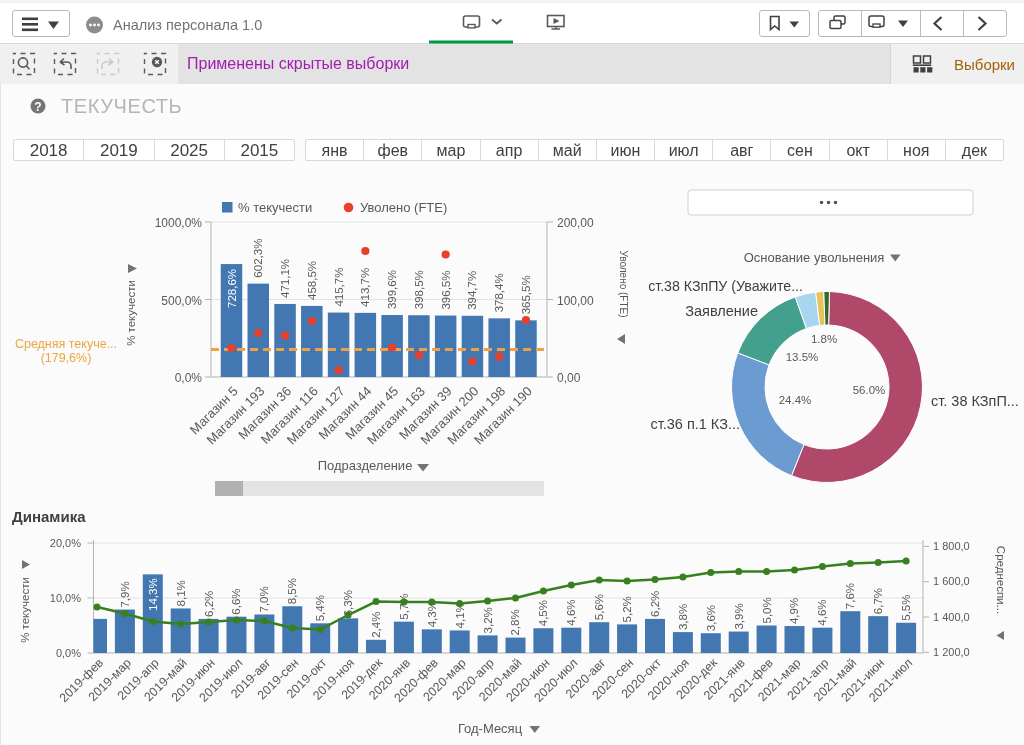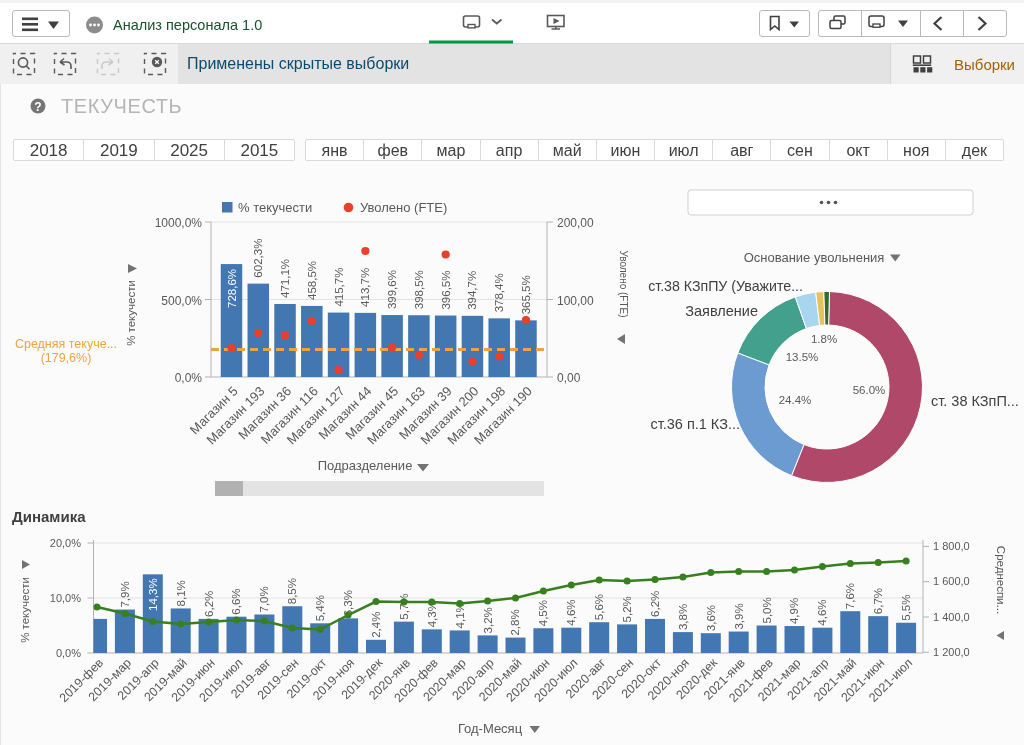--- a/index.html
+++ b/index.html
@@ -10,22 +10,22 @@
   border-top:3px solid #f2f2f2; border-bottom:1px solid #d9d9d9; }
 #selbar { left:0; top:44px; width:1024px; height:40px; background:#e3e3e3; }
 #selbar-left { left:0; top:44px; width:178px; height:40px; background:#f0f0f0; }
 #selbar-right { left:890px; top:44px; width:134px; height:40px; background:#f0f0f0;
   border-left:1px solid #d5d5d5; }
 .btn { position:absolute; background:#fff; border:1px solid #b9b9b9; border-radius:3px; }
 #hamb { left:12px; top:10px; width:58px; height:27px; }
 #bookm { left:759px; top:10px; width:51px; height:27px; }
 #grp { left:818px; top:10px; width:189px; height:27px; }
 .vsep { position:absolute; top:10px; width:1px; height:27px; background:#b9b9b9; }
-#appname { left:113px; top:17px; font-size:14.5px; color:#14532d; }
-#selmsg { left:187px; top:55px; font-size:16px; color:#0c4a6e; }
+#appname { left:113px; top:17px; font-size:14.5px; color:#737373; }
+#selmsg { left:187px; top:55px; font-size:16px; color:#a21caf; }
 #seltxt { left:954px; top:56px; font-size:15px; color:#a16207; }
 #bigtitle { left:61px; top:95px; font-size:20px; color:#b5b5b5;
   letter-spacing:0.6px; white-space:nowrap; }
 .fgrp { position:absolute; top:139px; height:22px; display:flex; background:#fff;
   border:1px solid #d9d9d9; border-radius:2px; }
 .fcell { flex:1; text-align:center; font-size:16px; color:#404040; line-height:21px;
   border-left:1px solid #d9d9d9; white-space:nowrap; }
 .fcell:first-child { border-left:none; }
 #years { left:13px; width:282px; }
 #years .fcell { font-size:17px; }

